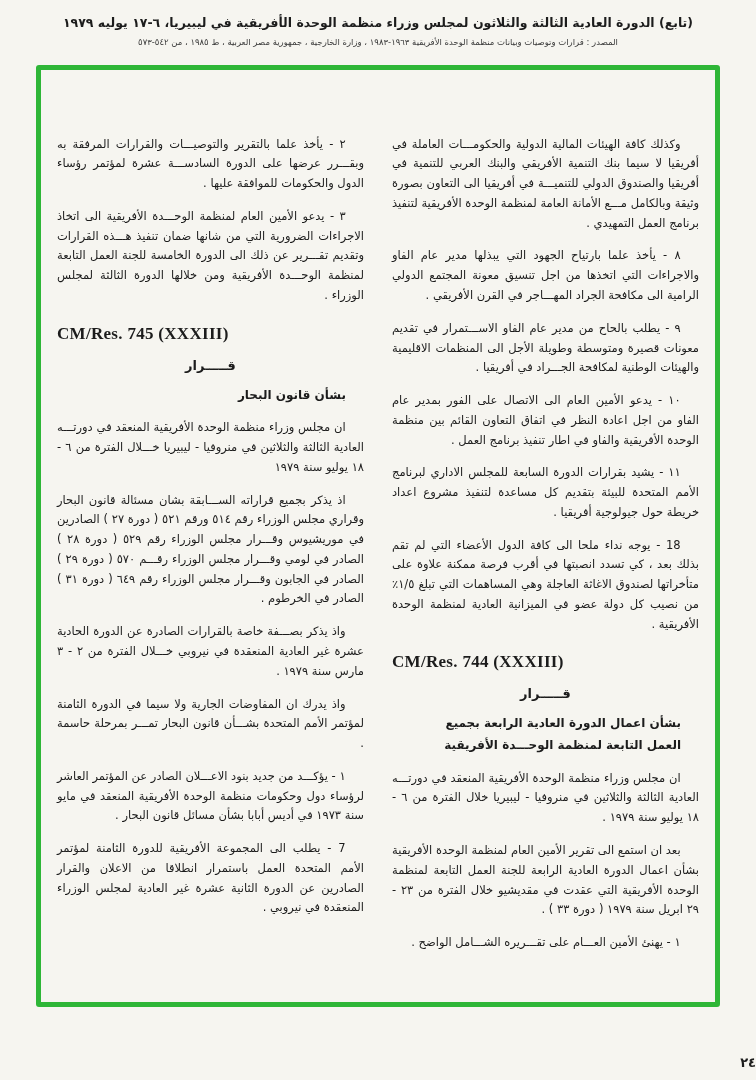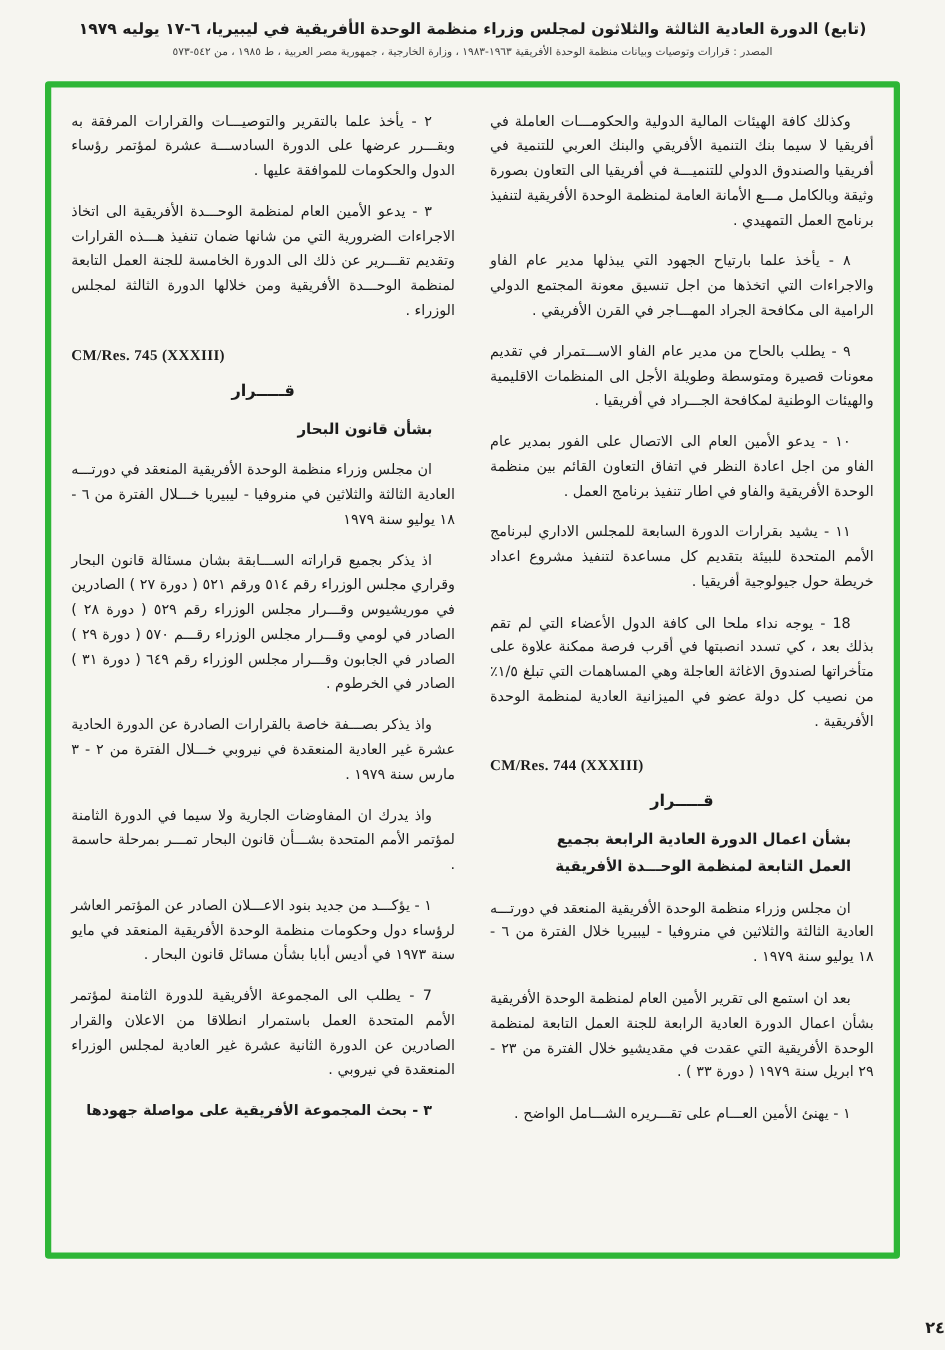--- a/index.html
+++ b/index.html
@@ -26,32 +26,32 @@
     border:5px solid #2eb637;
     border-radius:3px;
     padding:18px 16px 10px 16px;
     height:942px;
     box-sizing:border-box;
     display:flex;
     gap:28px;
     overflow:hidden;
     background:transparent;
   }
-  .col{flex:1 1 0;min-width:0;}
+  .col{flex:1 1 0;min-width:0;margin-top:47px;}
 
   .blk{margin:0 0 13px 0;}
   .para{
     font-size:11.5px;line-height:1.72;text-align:justify;
     text-indent:1.6em;
   }
   .para.bold{font-weight:bold;}
   .res-id{
     direction:ltr;text-align:left;
     font-family:"Liberation Serif","DejaVu Serif",serif;
-    font-size:12px;font-weight:600;
+    font-size:17px;font-weight:600;
     margin:18px 0 14px 0;
     letter-spacing:0.3px;
   }
   .heading{
     text-align:center;font-weight:bold;font-size:13px;
     margin:10px 0 12px 0;letter-spacing:1px;
   }
   .subheading{
     text-align:right;font-weight:bold;font-size:12px;
     line-height:1.8;margin:4px 18px 12px 18px;
@@ -93,21 +93,20 @@
         <div class="blk para">٣ - يدعو الأمين العام لمنظمة الوحـــدة الأفريقية الى اتخاذ الاجراءات الضرورية التي من شانها ضمان تنفيذ هـــذه القرارات وتقديم تقـــرير عن ذلك الى الدورة الخامسة للجنة العمل التابعة لمنظمة الوحـــدة الأفريقية ومن خلالها الدورة الثالثة لمجلس الوزراء .</div>
         <div class="blk res-id">CM/Res. 745 (XXXIII)</div>
         <div class="blk heading">قـــــرار</div>
         <div class="blk subheading">بشأن قانون البحار</div>
         <div class="blk para">ان مجلس وزراء منظمة الوحدة الأفريقية المنعقد في دورتـــه العادية الثالثة والثلاثين في منروفيا - ليبيريا خـــلال الفترة من ٦ - ١٨ يوليو سنة ١٩٧٩</div>
         <div class="blk para">اذ يذكر بجميع قراراته الســـابقة بشان مسئالة قانون البحار وقراري مجلس الوزراء رقم ٥١٤ ورقم ٥٢١ ( دورة ٢٧ ) الصادرين في موريشيوس وقـــرار مجلس الوزراء رقم ٥٢٩ ( دورة ٢٨ ) الصادر في لومي وقـــرار مجلس الوزراء رقـــم ٥٧٠ ( دورة ٢٩ ) الصادر في الجابون وقـــرار مجلس الوزراء رقم ٦٤٩ ( دورة ٣١ ) الصادر في الخرطوم .</div>
         <div class="blk para">واذ يذكر بصـــفة خاصة بالقرارات الصادرة عن الدورة الحادية عشرة غير العادية المنعقدة في نيروبي خـــلال الفترة من ٢ - ٣ مارس سنة ١٩٧٩ .</div>
         <div class="blk para">واذ يدرك ان المفاوضات الجارية ولا سيما في الدورة الثامنة لمؤتمر الأمم المتحدة بشـــأن قانون البحار تمـــر بمرحلة حاسمة .</div>
         <div class="blk para">١ - يؤكـــد من جديد بنود الاعـــلان الصادر عن المؤتمر العاشر لرؤساء دول وحكومات منظمة الوحدة الأفريقية المنعقد في مايو سنة ١٩٧٣ في أديس أبابا بشأن مسائل قانون البحار .</div>
         <div class="blk para">7 - يطلب الى المجموعة الأفريقية للدورة الثامنة لمؤتمر الأمم المتحدة العمل باستمرار انطلاقا من الاعلان والقرار الصادرين عن الدورة الثانية عشرة غير العادية لمجلس الوزراء المنعقدة في نيروبي .</div>
-        <div class="blk para bold">٣ - بحث المجموعة الأفريقية على مواصلة جهودها</div>
       </div>
   </div>
 
   <footer>
     <div class="page-num">٢٤</div>
   </footer>
 
 </div>
 
 </body></html>

